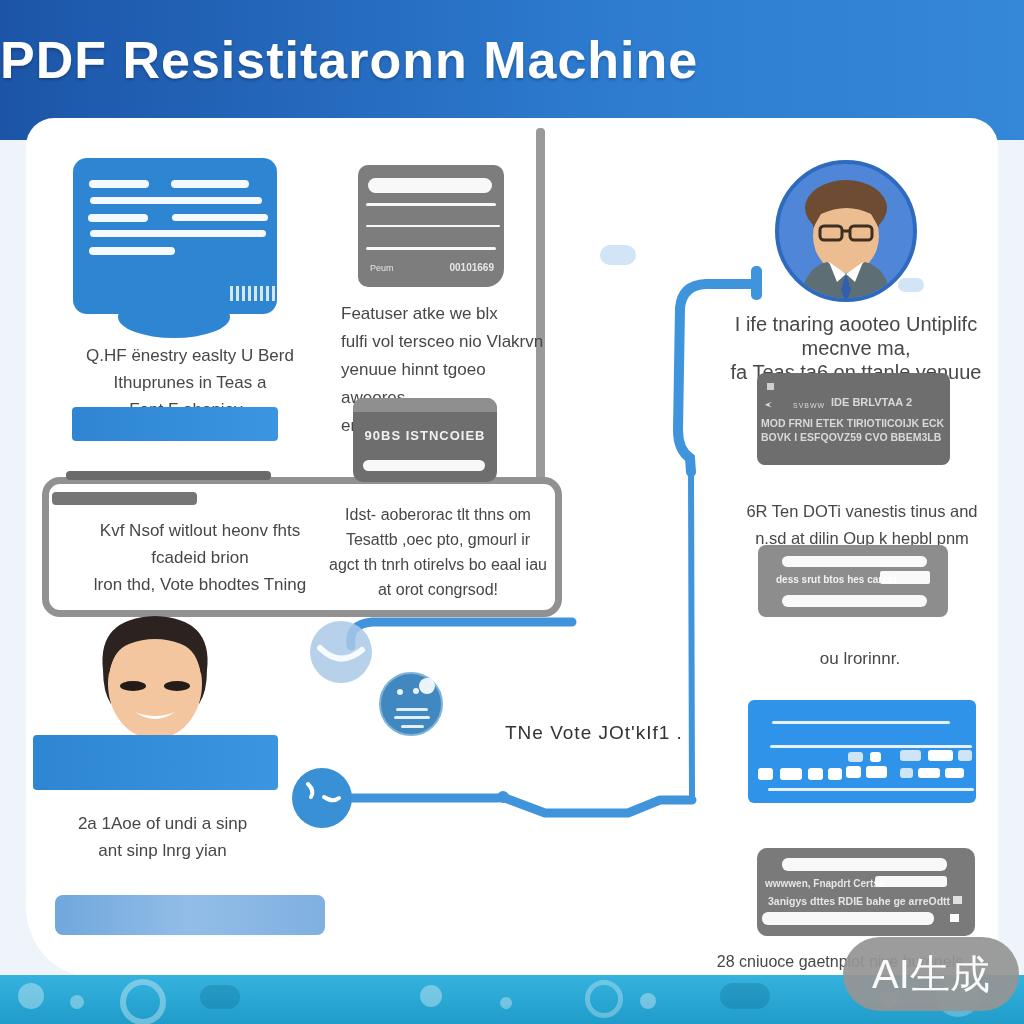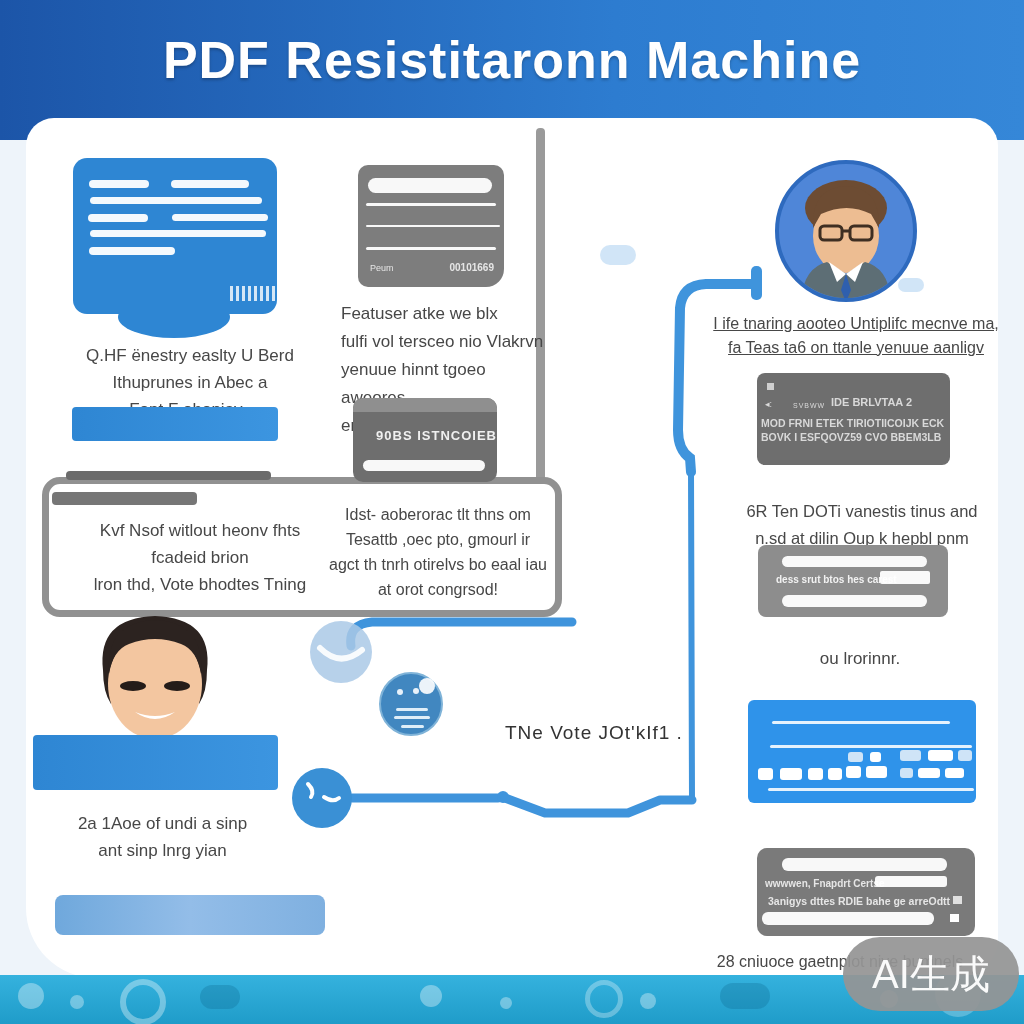--- a/index.html
+++ b/index.html
@@ -1,19 +1,19 @@
 <!DOCTYPE html>
 <html><head>
 <meta charset="utf-8">
 <style>
   html,body{margin:0;padding:0;background:#e8f1fa;font-family:"Liberation Sans",sans-serif;}
   #canvas{position:relative;width:1024px;height:1024px;overflow:hidden;background:#eef4fa;}
   .abs{position:absolute;}
   .header{left:0;top:0;width:1024px;height:140px;background:linear-gradient(90deg,#1c55a8 0%,#2d7cd0 60%,#3587d8 100%);}
-  .title{left:0;top:30px;width:1024px;text-align:center;color:#ffffff;font-size:52px;font-weight:700;letter-spacing:1px;text-shadow:0 2px 3px rgba(0,0,0,.25);}
+  .title{left:0;top:30px;width:1024px;text-align:left;color:#ffffff;font-size:52px;font-weight:700;letter-spacing:1px;text-shadow:0 2px 3px rgba(0,0,0,.25);}
   .card{left:26px;top:118px;width:972px;height:860px;background:#ffffff;border-radius:28px 28px 40px 70px;}
   .cap{color:#474747;font-size:17px;line-height:27px;text-align:center;}
   .cap-left{text-align:left;}
   .doc-card{left:73px;top:158px;width:204px;height:156px;background:#2e86d3;border-radius:14px;}
   .doc-bump{left:118px;top:296px;width:112px;height:42px;background:#2e86d3;border-radius:50%;}
   .wline{position:absolute;background:#ffffff;border-radius:4px;opacity:.95;}
   .comb{left:157px;top:128px;width:48px;height:15px;background:repeating-linear-gradient(90deg,#ffffff 0 3px,rgba(255,255,255,0) 3px 6px);opacity:.8;}
   .blue-bar{background:linear-gradient(90deg,#2e86d3,#3c95e0);border-radius:4px;}
   .outline-box{left:42px;top:477px;width:506px;height:126px;border:7px solid #919191;border-radius:18px;background:transparent;}
   .vline{left:536px;top:128px;width:9px;height:354px;background:#9a9a9a;border-radius:4px;}
@@ -61,21 +61,21 @@
     <div class="wline" style="left:17px;top:39px;width:172px;height:7px;"></div>
     <div class="wline" style="left:15px;top:56px;width:60px;height:8px;"></div>
     <div class="wline" style="left:99px;top:56px;width:96px;height:7px;"></div>
     <div class="wline" style="left:17px;top:72px;width:176px;height:7px;"></div>
     <div class="wline" style="left:16px;top:89px;width:86px;height:8px;"></div>
     <div class="abs comb"></div>
   </div>
 
   <div class="abs cap" style="left:60px;top:342px;width:260px;">
     <div>Q.HF ënestry easlty U Berd</div>
-    <div>Ithuprunes in Abec a</div>
+    <div>Ithuprunes in Teas a</div>
     <div>Font F ohopiay,.</div>
   </div>
   <div class="abs blue-bar" style="left:72px;top:407px;width:206px;height:34px;"></div>
 
   <div class="abs cap" style="left:65px;top:517px;width:270px;">
     <div>Kvf Nsof witlout heonv fhts</div>
     <div>fcadeid brion</div>
     <div>lron thd, Vote bhodtes Tning</div>
   </div>
 
@@ -90,21 +90,21 @@
 
   <div class="abs cap cap-left" style="left:341px;top:300px;width:210px;font-size:17px;line-height:28px;">
     <div>Featuser atke we blx</div>
     <div>fulfi vol tersceo nio Vlakrvn</div>
     <div>yenuue hinnt tgoeo aweores</div>
     <div>er oer thoett.</div>
   </div>
 
   <div class="abs gcard2">
     <div class="abs gcard2-top"></div>
-    <div class="abs" style="left:0;top:30px;width:144px;text-align:right;color:#f0f0f0;font-size:13px;font-weight:700;letter-spacing:1px;">90BS ISTNCOIEB</div>
+    <div class="abs" style="left:0;top:30px;width:144px;text-align:center;color:#f0f0f0;font-size:13px;font-weight:700;letter-spacing:1px;">90BS ISTNCOIEB</div>
     <div class="wline" style="left:10px;top:62px;width:122px;height:11px;border-radius:6px;"></div>
   </div>
 
   <div class="abs cap" style="left:318px;top:502px;width:240px;font-size:16px;line-height:25px;">
     <div>Idst- aoberorac tlt thns om</div>
     <div>Tesattb ,oec pto, gmourl ir</div>
     <div>agct th tnrh otirelvs bo eaal iau</div>
     <div>at orot congrsod!</div>
   </div>
 
@@ -173,21 +173,21 @@
         <rect x="45" y="66" width="22" height="14" rx="4" fill="none" stroke="#3f2f22" stroke-width="3"></rect>
         <rect x="75" y="66" width="22" height="14" rx="4" fill="none" stroke="#3f2f22" stroke-width="3"></rect>
         <line x1="67" y1="71" x2="75" y2="71" stroke="#3f2f22" stroke-width="3"></line>
         <path d="M26,142 Q28,108 52,102 L71,114 L90,102 Q114,108 116,142 Z" fill="#5d6e75"></path>
         <path d="M54,102 L71,114 L62,122 Z" fill="#ffffff"></path>
         <path d="M88,102 L71,114 L80,122 Z" fill="#ffffff"></path>
         <path d="M71,114 L66,130 L71,142 L76,130 Z" fill="#2f5fae"></path>
       </g>
     </svg>
   </div>
-  <div class="abs cap" style="left:700px;top:312px;width:312px;font-size:16px;line-height:24px;text-decoration:underline;">
+  <div class="abs cap" style="left:700px;top:312px;width:312px;font-size:20px;line-height:24px;">
     <div>I ife tnaring aooteo Untiplifc mecnve ma,</div>
     <div>fa Teas ta6 on ttanle yenuue aanligv</div>
   </div>
 
   <div class="abs kbcard">
     <div class="abs" style="left:10px;top:10px;width:7px;height:7px;background:#cfcfcf;"></div>
     <div class="smalltxt" style="left:8px;top:26px;font-size:9px;">◂:</div>
     <div class="smalltxt" style="left:36px;top:29px;font-size:7px;letter-spacing:1px;">SVBWW</div>
     <div class="smalltxt" style="left:74px;top:23px;font-size:11px;font-weight:700;">IDE BRLVTAA 2</div>
     <div class="smalltxt" style="left:4px;top:44px;font-size:10.5px;font-weight:700;">MOD FRNI ETEK TIRIOTIICOIJK ECK</div>

